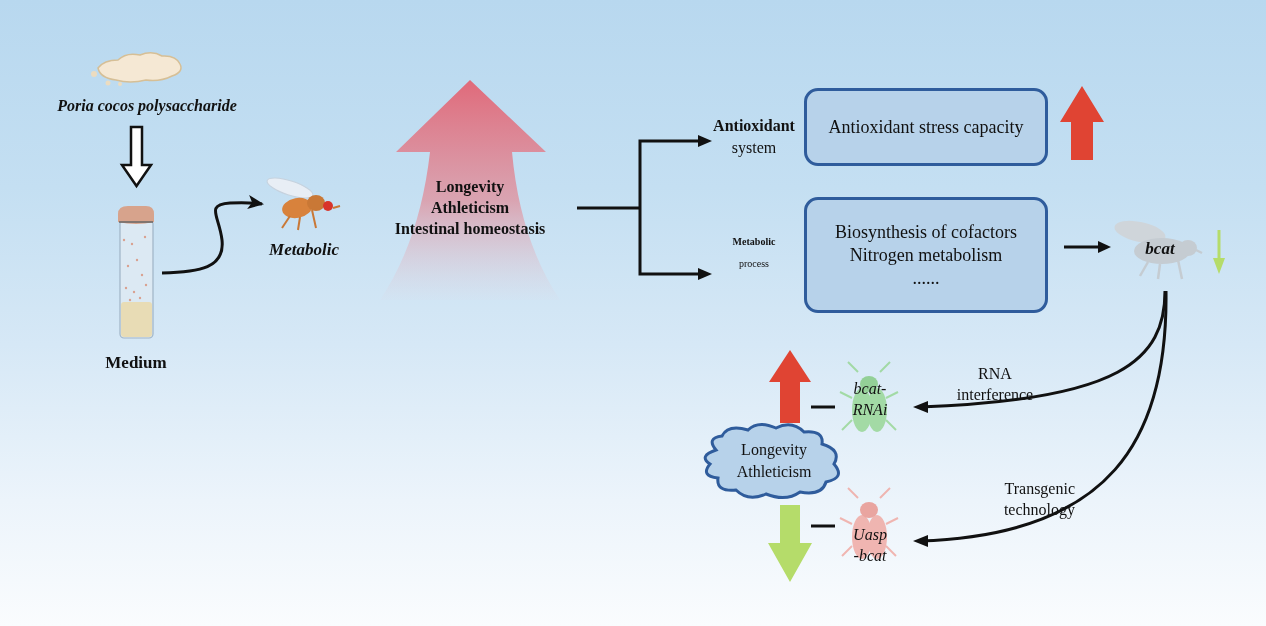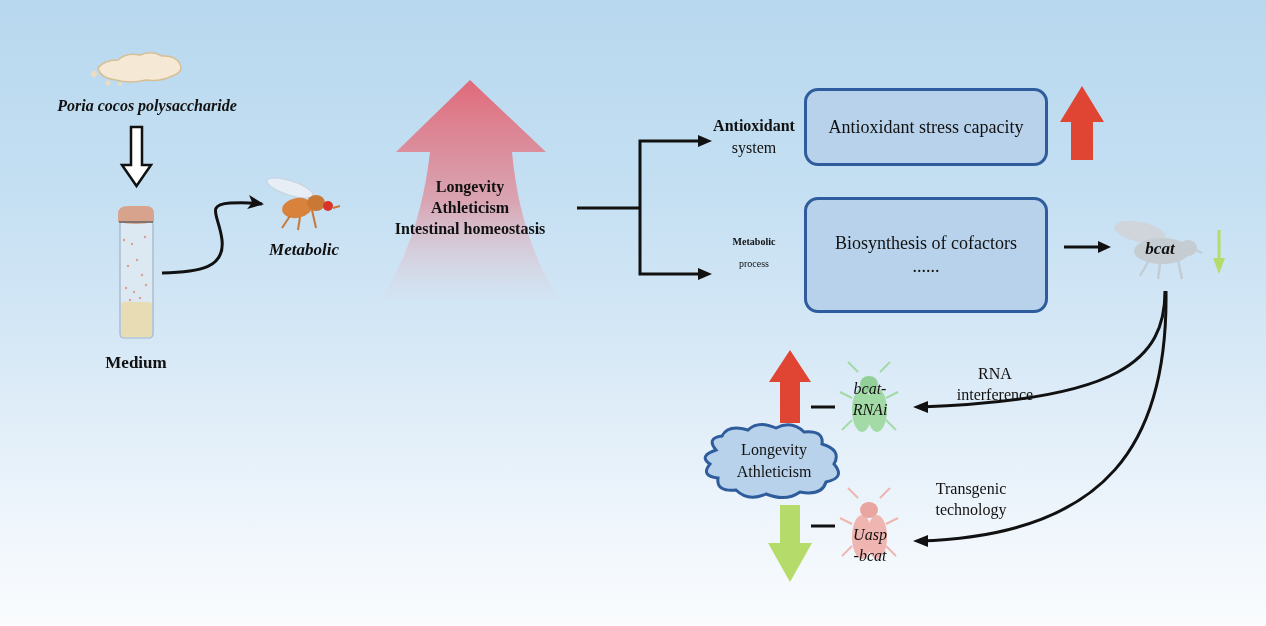--- a/index.html
+++ b/index.html
@@ -167,30 +167,31 @@
 <div class="box" style="left:804px;top:88px;width:244px;height:78px;">
   <div>Antioxidant stress capacity</div>
 </div>
 
 <div class="t" style="left:704px;top:231px;width:100px;font-size:10px;line-height:22px;">
   <div class="b">Metabolic</div>
   <div>process</div>
 </div>
 <div class="box" style="left:804px;top:197px;width:244px;height:116px;">
   <div>Biosynthesis of cofactors</div>
+  <div>Nitrogen metabolism</div>
   <div>......</div>
 </div>
 
 <div class="t b i" style="left:1130px;top:239px;width:60px;font-size:17px;">bcat</div>
 
 <div class="t" style="left:940px;top:355px;width:110px;font-size:16px;line-height:21px;margin-top:8px;">
   <div>RNA</div>
   <div>interference</div>
 </div>
-<div class="t" style="left:916px;top:478px;width:110px;font-size:16px;line-height:21px;">
+<div class="t" style="left:965px;top:478px;width:110px;font-size:16px;line-height:21px;text-align:right;">
   <div>Transgenic</div>
   <div>technology</div>
 </div>
 
 <div class="t i" style="left:840px;top:378px;width:60px;font-size:16px;line-height:21px;">
   <div>bcat-</div>
   <div>RNAi</div>
 </div>
 <div class="t i" style="left:840px;top:524px;width:60px;font-size:16px;line-height:21px;">
   <div>Uasp</div>

